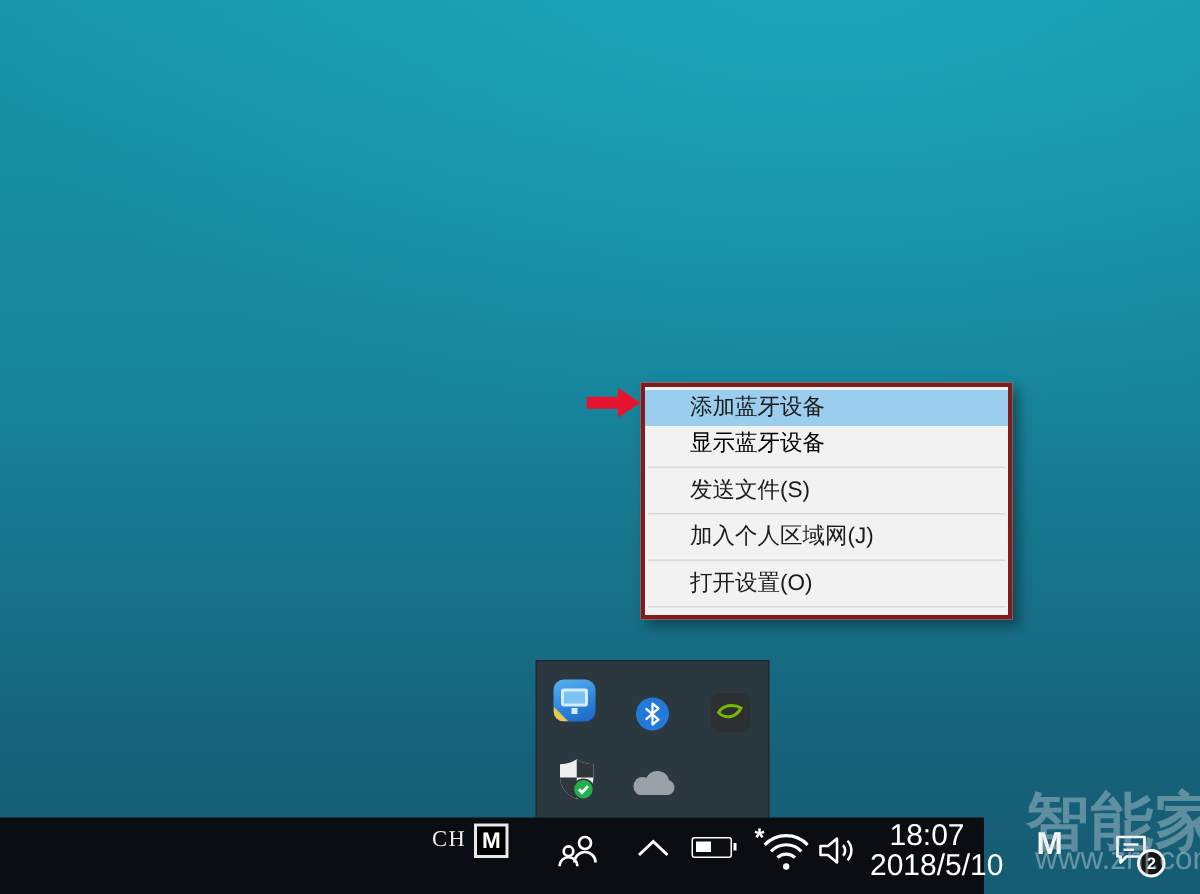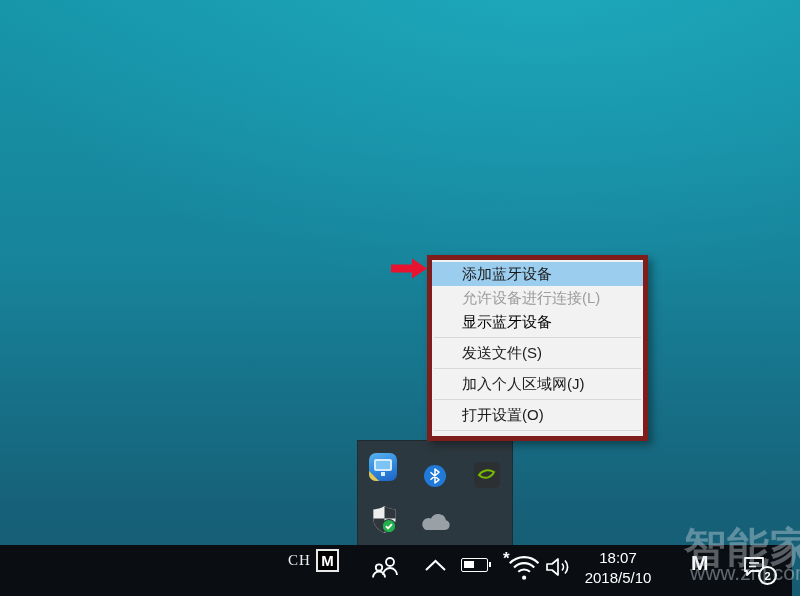--- a/index.html
+++ b/index.html
@@ -38,58 +38,58 @@
     left:66px; top:24px; width:22px; height:22px; border-radius:50%;
     background:#2179d8; position:absolute; display:flex; align-items:center; justify-content:center;
   }
   .nvidia-icon {
     left:116px; top:21px; width:26px; height:26px; border-radius:5px;
     background:#2c3033; position:absolute; display:flex; align-items:center; justify-content:center;
   }
 
   
   .menu {
-    position:absolute; left:427px; top:255px; width:221px;
-    background:#f2f2f2; border:5px solid #7f1d1d;
+    position:absolute; left:427px; top:255px; width:248px;
+    background:#f2f2f2; border:3px solid #7f1d1d;
     box-shadow:4px 4px 8px rgba(0,0,0,0.38);
     padding:2px 0; z-index:30;
     font-size:15px; color:#1b1b1b;
   }
   .menu .item {
     height:24px; line-height:24px; padding-left:30px; white-space:nowrap; cursor:default;
   }
   .menu .item.highlight { background:#9bcdef; }
   .menu .item.disabled { color:#9d9d9d; }
   .menu .item.bold { font-weight:normal; color:#000; }
   .menu .sep { border-top:1px solid #d8d8d8; margin:3px 2px; height:0; }
 
   
   .red-arrow { position:absolute; left:391px; top:258px; z-index:40; }
 
   
   .taskbar {
-    position:absolute; left:0; bottom:0; width:792px; height:51px;
+    position:absolute; left:0; bottom:0; width:656px; height:51px;
     background:#0a0e13; z-index:20; color:#fff;
   }
   .tb { position:absolute; }
   .lang-ch { left:288px; top:7px; font-family:"Liberation Serif", serif; font-size:15px; color:#efefef; letter-spacing:1px; }
   .ime-box {
     left:316px; top:4px; width:23px; height:23px; border:2px solid #e9e9e9;
     background:#000; color:#fff; font-weight:bold; font-size:15px;
     display:flex; align-items:center; justify-content:center;
   }
   .people { left:371px; top:9px; }
   .chevron { left:424px; top:14px; }
   .battery { left:461px; top:13px; width:27px; height:14px; border:1.5px solid #fff; border-radius:2px; }
   .battery .fill { position:absolute; left:2px; top:2px; width:10px; height:7px; background:#fff; }
   .battery .nub { position:absolute; right:-4px; top:3px; width:2.5px; height:5px; background:#fff; }
   .wifi { left:505px; top:8px; width:34px; height:28px; }
   .wifi .ast { position:absolute; left:-2px; top:-4px; font-size:17px; font-weight:bold; color:#fff; }
   .volume { left:545px; top:11px; }
-  .clock { left:580px; top:3px; width:76px; text-align:center; font-size:15px; line-height:19.5px; color:#fff; }
+  .clock { left:580px; top:3px; width:76px; text-align:center; font-size:20px; line-height:19.5px; color:#fff; }
   .tray-m { left:691px; top:6px; font-size:21px; font-weight:bold; color:#fff; }
   .action-center { left:742px; top:9px; }
   .ac-badge {
     position:absolute; left:758px; top:21px; width:19px; height:19px; border-radius:50%;
     background:#11161b; border:2px solid #fff; color:#fff; font-size:11px; font-weight:bold;
     display:flex; align-items:center; justify-content:center;
   }
 
   
   .watermark { position:absolute; z-index:50; pointer-events:none; color:rgba(205,216,222,0.40); }
@@ -124,21 +124,20 @@
       <circle cx="16" cy="19" r="6" fill="#23b14d" stroke="#2c383f" stroke-width="1"></circle>
       <path d="M13.3,19 L15.2,20.9 L18.7,17.2" stroke="#ffffff" stroke-width="1.7" fill="none"></path>
     </svg>
     <svg class="ficon" style="left:60px; top:71px;" width="34" height="21" viewBox="0 0 34 21">
       <path d="M8,18 L27,18 A5,5 0 0 0 28,8.2 A8,8 0 0 0 13,6.5 A6,6 0 0 0 8,18 Z" fill="#9aa1a6"></path>
     </svg>
   </div>
 
   <div class="menu">
     <div class="item highlight">添加蓝牙设备</div>
-    <div class="item disabled">允许设备进行连接(L)</div>
     <div class="item bold">显示蓝牙设备</div>
     <div class="sep"></div>
     <div class="item">发送文件(S)</div>
     <div class="sep"></div>
     <div class="item">加入个人区域网(J)</div>
     <div class="sep"></div>
     <div class="item">打开设置(O)</div>
     <div class="sep"></div>
   </div>
 

